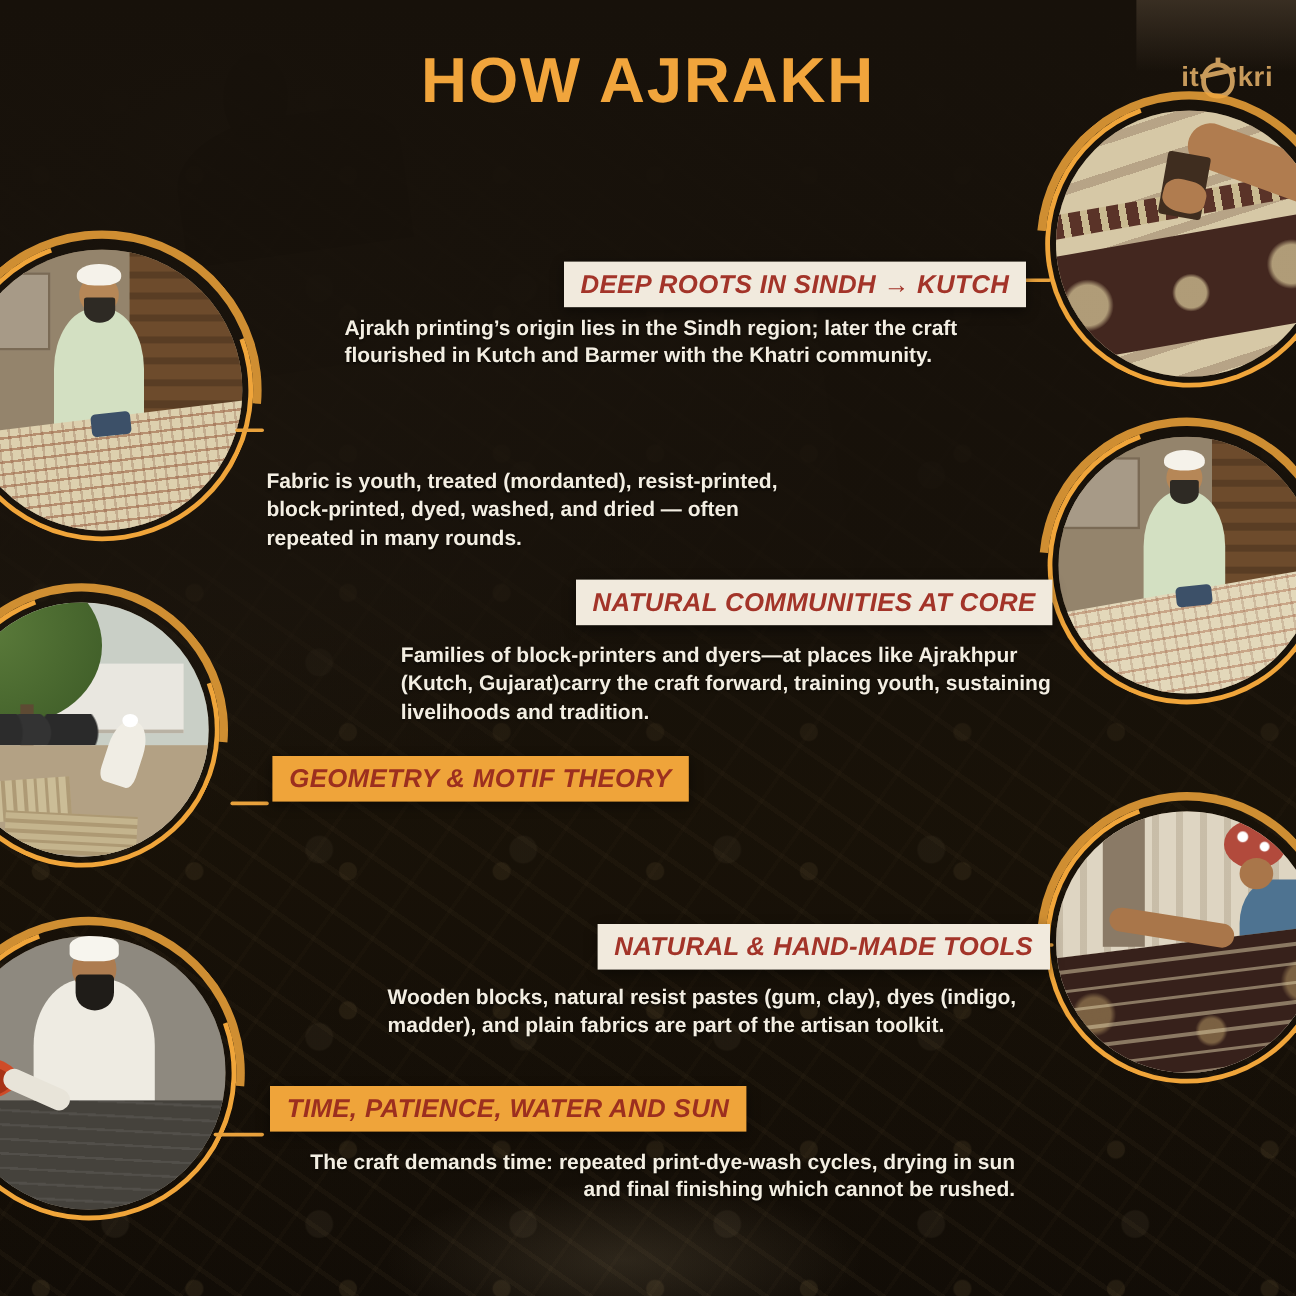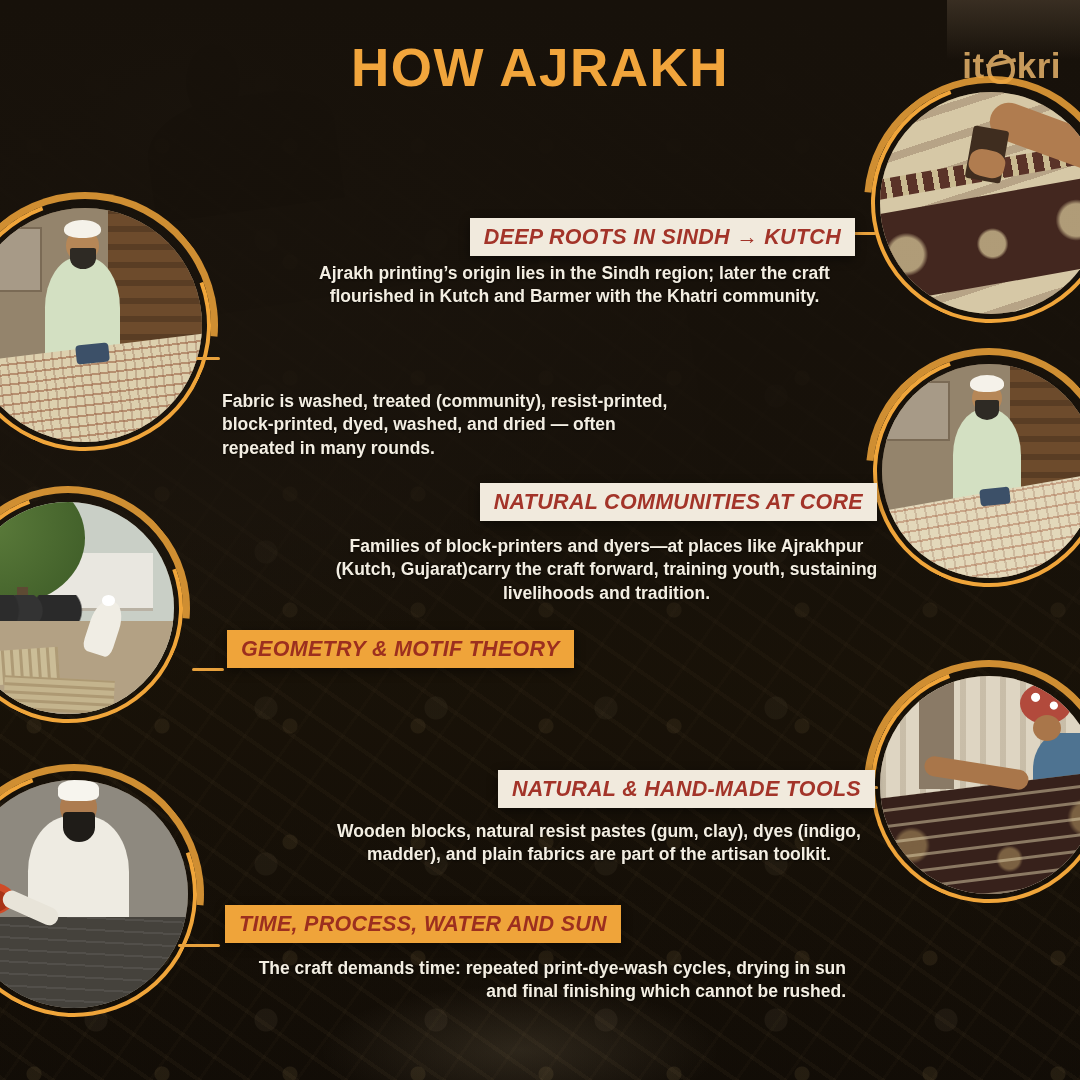--- a/index.html
+++ b/index.html
@@ -29,34 +29,34 @@
       repeating-linear-gradient(-55deg, rgba(120,95,60,.05) 0 3px, transparent 3px 40px);
     background-size:auto,128px 116px,170px 156px,auto,auto;}
   .bg-glow-bottom{position:absolute;left:320px;top:985px;width:400px;height:130px;
     background:radial-gradient(closest-side, rgba(210,190,150,.14), transparent);}
   .bg-curtain{position:absolute;right:0;top:0;width:150px;height:60px;
     background:linear-gradient(180deg, rgba(90,75,58,.5), rgba(90,75,58,0));}
 
   
   .title{position:absolute;left:0;top:40px;width:1080px;text-align:center;
     color:#f1a53c;font-weight:800;font-size:53px;line-height:1.06;letter-spacing:1.5px;}
-  .logo{position:absolute;right:36px;top:46px;color:#c79a5b;font-weight:700;font-size:35px;letter-spacing:.5px;display:flex;align-items:center;}
+  .logo{position:absolute;right:36px;top:46px;color:#c79a5b;font-weight:700;font-size:23px;letter-spacing:.5px;display:flex;align-items:center;}
   .logo .pot{display:inline-block;position:relative;width:20px;height:22px;margin:6px 2px 0 2px;
     border:4px solid #c79a5b;border-radius:50% 50% 46% 46%;}
   .logo .pot::before{content:"";position:absolute;left:-5px;right:-5px;top:3px;height:4px;background:#c79a5b;transform:rotate(-12deg);}
   .logo .pot::after{content:"";position:absolute;left:8px;top:-8px;width:4px;height:7px;background:#c79a5b;}
 
   
   .hdr{position:absolute;padding:7px 14px 6px 14px;font-weight:700;font-style:italic;
     font-size:21.5px;letter-spacing:.3px;white-space:nowrap;box-shadow:0 3px 10px rgba(0,0,0,.45);}
   .hdr.cream{background:#f1eadd;color:#a33429;}
   .hdr.orange{background:#efa43a;color:#9c2f1f;}
   .body-text{position:absolute;color:#f3eee2;font-weight:700;font-size:17.5px;line-height:1.33;
     text-shadow:0 1px 2px rgba(0,0,0,.6);}
-  .t-right{text-align:center;}
+  .t-right{text-align:left;}
   .t-left{text-align:left;}
   .conn{position:absolute;height:3px;background:#e8a13c;border-radius:2px;}
 
   
   .pw{position:absolute;}
   .pw::before{content:"";position:absolute;inset:-9px;border-radius:50%;
     border:4px solid #f0a53a;border-top-color:transparent;transform:rotate(25deg);}
   .pw::after{content:"";position:absolute;inset:-16px;border-radius:50%;
     border:7px solid rgba(240,165,58,.85);border-left-color:transparent;border-bottom-color:transparent;transform:rotate(-40deg);}
   .photo{position:absolute;inset:0;border-radius:50%;overflow:hidden;background:#6c5c48;}
@@ -281,34 +281,34 @@
   <div class="conn" id="conn-artisan"></div>
   <div class="conn" id="conn-geometry"></div>
   <div class="conn" id="conn-tools"></div>
   <div class="conn" id="conn-time"></div>
 
   <div class="hdr cream" id="hdr-deep">
     <span>DEEP ROOTS IN SINDH → KUTCH</span>
   </div>
   <div class="body-text t-right" id="body-deep">Ajrakh printing’s origin lies in the Sindh region; later the craft flourished in Kutch and Barmer with the Khatri community.</div>
 
-  <div class="body-text t-left" id="body-multi">Fabric is washed, treated (community), resist-printed, block-printed, dyed, washed, and dried — often repeated in many rounds.</div>
+  <div class="body-text t-left" id="body-multi">Fabric is youth, treated (mordanted), resist-printed, block-printed, dyed, washed, and dried — often repeated in many rounds.</div>
 
   <div class="hdr cream" id="hdr-artisan">
     <span>NATURAL COMMUNITIES AT CORE</span>
   </div>
   <div class="body-text t-right" id="body-artisan">Families of block-printers and dyers—at places like Ajrakhpur (Kutch, Gujarat)carry the craft forward, training youth, sustaining livelihoods and tradition.</div>
 
   <div class="hdr orange" id="hdr-geometry">
     <span>GEOMETRY &amp; MOTIF THEORY</span>
   </div>
 
   <div class="hdr cream" id="hdr-tools">
     <span>NATURAL &amp; HAND-MADE TOOLS</span>
   </div>
   <div class="body-text t-right" id="body-tools">Wooden blocks, natural resist pastes (gum, clay), dyes (indigo, madder), and plain fabrics are part of the artisan toolkit.</div>
 
   <div class="hdr orange" id="hdr-time">
-    <span>TIME, PROCESS, WATER AND SUN</span>
+    <span>TIME, PATIENCE, WATER AND SUN</span>
   </div>
   <div class="body-text t-left" id="body-time">The craft demands time: repeated print-dye-wash cycles, drying in sun and final finishing which cannot be rushed.</div>
 
 </div>
 
 </body></html>

